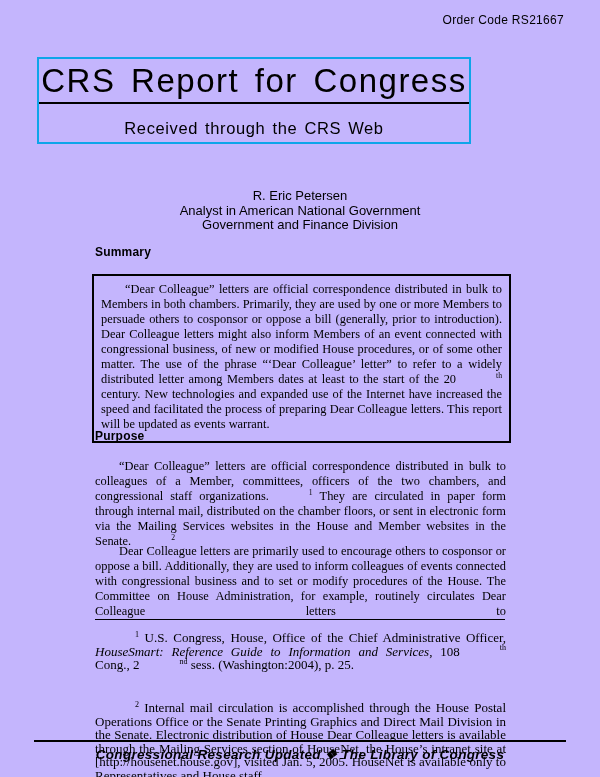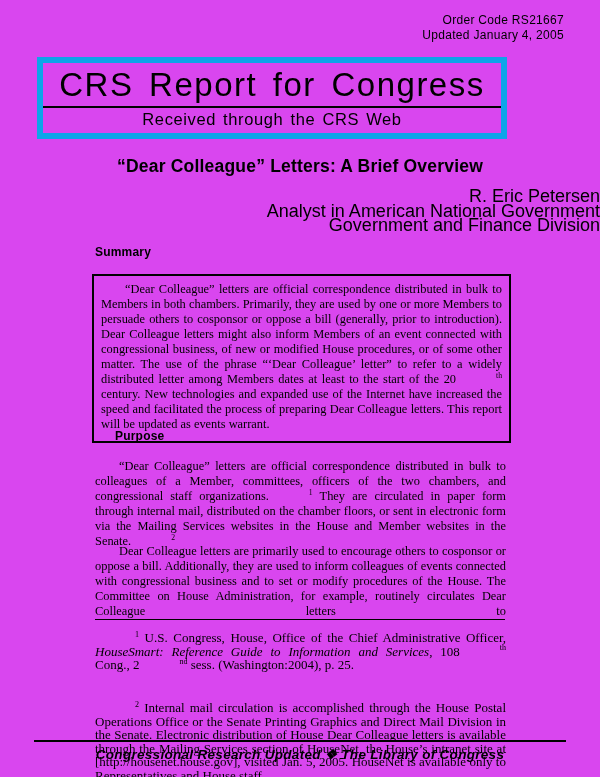--- a/index.html
+++ b/index.html
@@ -1,54 +1,54 @@
 <!DOCTYPE html>
 <html><head>
 <meta charset="utf-8">
 <style>
   html,body{margin:0;padding:0;background:#888;}
   .page{
     position:relative;width:600px;height:777px;margin:0 auto;
-    background:#d946ef;color:#000;overflow:hidden;
+    background:#c4b5fd;color:#000;overflow:hidden;
     font-family:"Liberation Sans",sans-serif;
   }
   
   .header-meta{
     position:absolute;top:13px;right:36px;text-align:right;
     font-size:12px;line-height:14.5px;letter-spacing:.3px;
   }
   
   .crs-box{
-    position:absolute;left:37px;top:57px;width:470px;
-    border:6px solid #0ea5e9;text-align:center;box-sizing:border-box;
+    position:absolute;left:37px;top:57px;width:434px;
+    border:2px solid #0ea5e9;text-align:center;box-sizing:border-box;
   }
   .crs-title{
     font-size:33px;line-height:42px;padding-top:1px;
     letter-spacing:1.5px;word-spacing:5px;white-space:nowrap;
   }
   .crs-divider{border-top:2px solid #000;height:0;}
   .crs-subtitle{
-    font-size:16.5px;line-height:21px;padding:1px 0 3px;
+    font-size:16.5px;line-height:21px;padding:14px 0 3px;
     letter-spacing:.6px;word-spacing:2px;
   }
   
   .doc-title{
     position:absolute;top:156px;left:0;width:100%;text-align:center;
     font-weight:bold;font-size:17.5px;letter-spacing:.2px;
   }
   .author-block{
-    position:absolute;top:189px;left:0;width:100%;text-align:right;
-    font-size:18px;line-height:14.5px;
+    position:absolute;top:189px;left:0;width:100%;text-align:center;
+    font-size:13px;line-height:14.5px;
   }
   
   .section-heading{
     position:absolute;left:95px;font-weight:bold;font-size:12px;letter-spacing:.2px;
   }
   .h-summary{top:245px;}
-  .h-purpose{top:429px;margin-left:20px;}
+  .h-purpose{top:429px;}
   
   .serif{
     font-family:"Liberation Serif",serif;font-size:12.4px;line-height:15px;
     text-align:justify;
   }
   .indent{text-indent:24px;}
   .justify-last{text-align-last:justify;}
   sup{font-size:.62em;line-height:0;vertical-align:super;margin-left:40px;}
   
   .summary-box{
@@ -75,30 +75,28 @@
     font-weight:bold;font-style:italic;font-size:13.5px;letter-spacing:.3px;
   }
 </style>
 </head>
 <body>
 
 <div class="page">
 
   <div class="header-meta">
     <div>Order Code RS21667</div>
-    <div>Updated January 4, 2005</div>
   </div>
 
   <div class="crs-box">
     <div class="crs-title">CRS Report for Congress</div>
     <div class="crs-divider"></div>
     <div class="crs-subtitle">Received through the CRS Web</div>
   </div>
 
-  <div class="doc-title">“Dear Colleague” Letters: A Brief Overview</div>
 
   <div class="author-block">
     <div>R. Eric Petersen</div>
     <div>Analyst in American National Government</div>
     <div>Government and Finance Division</div>
   </div>
 
   <div class="section-heading h-summary">Summary</div>
 
   <div class="summary-box">

